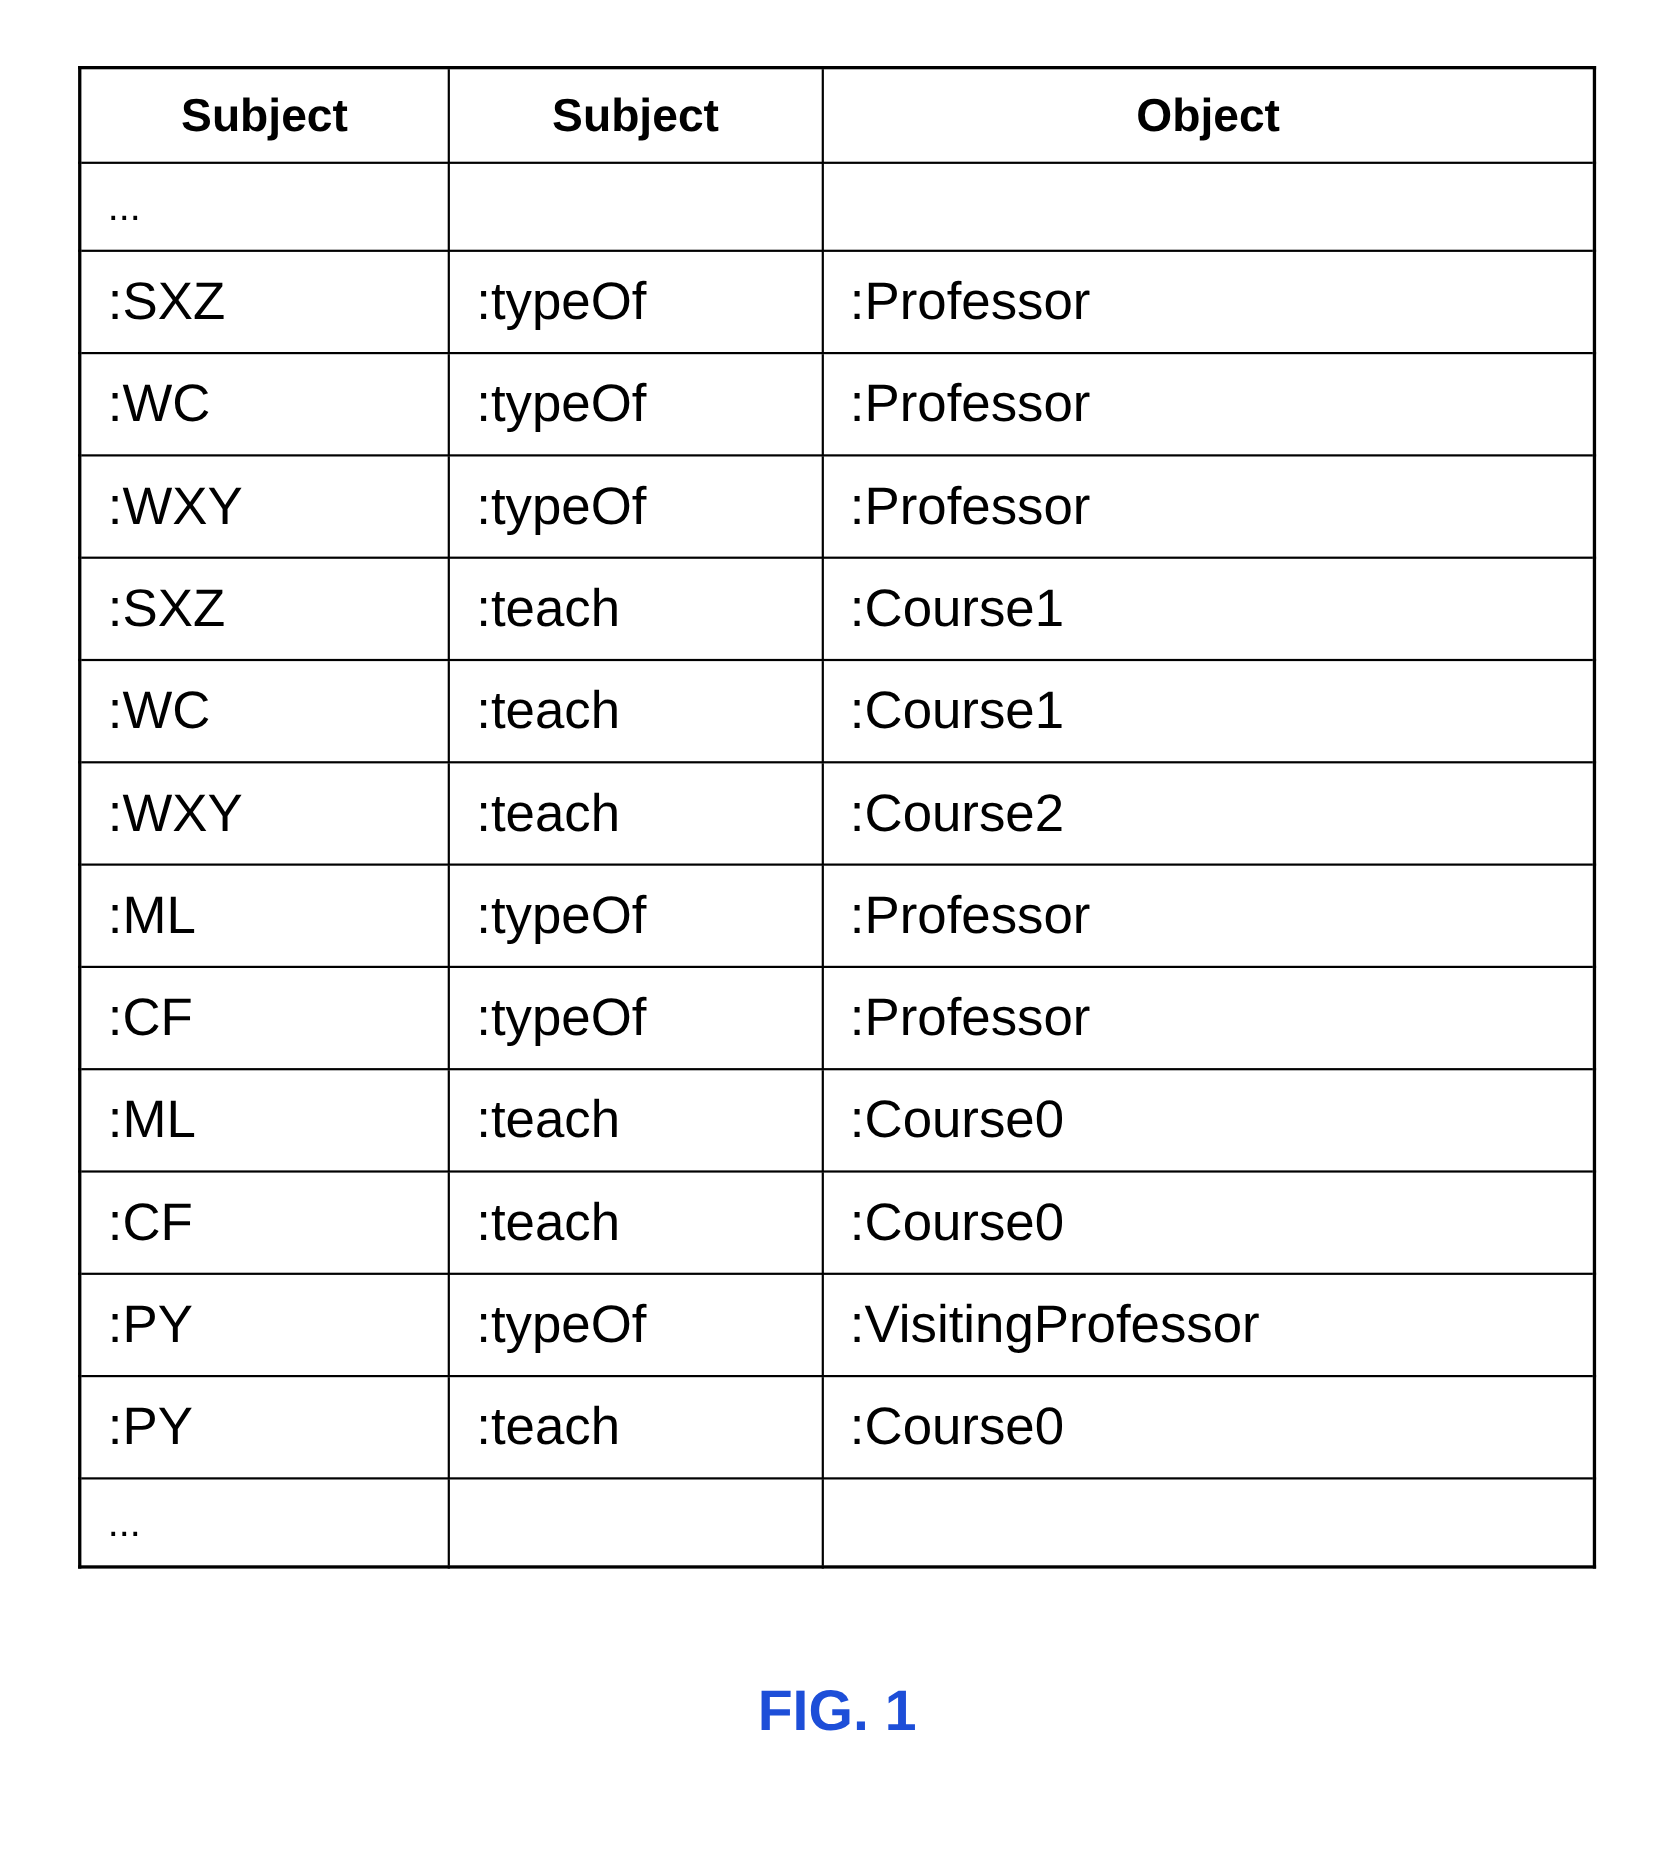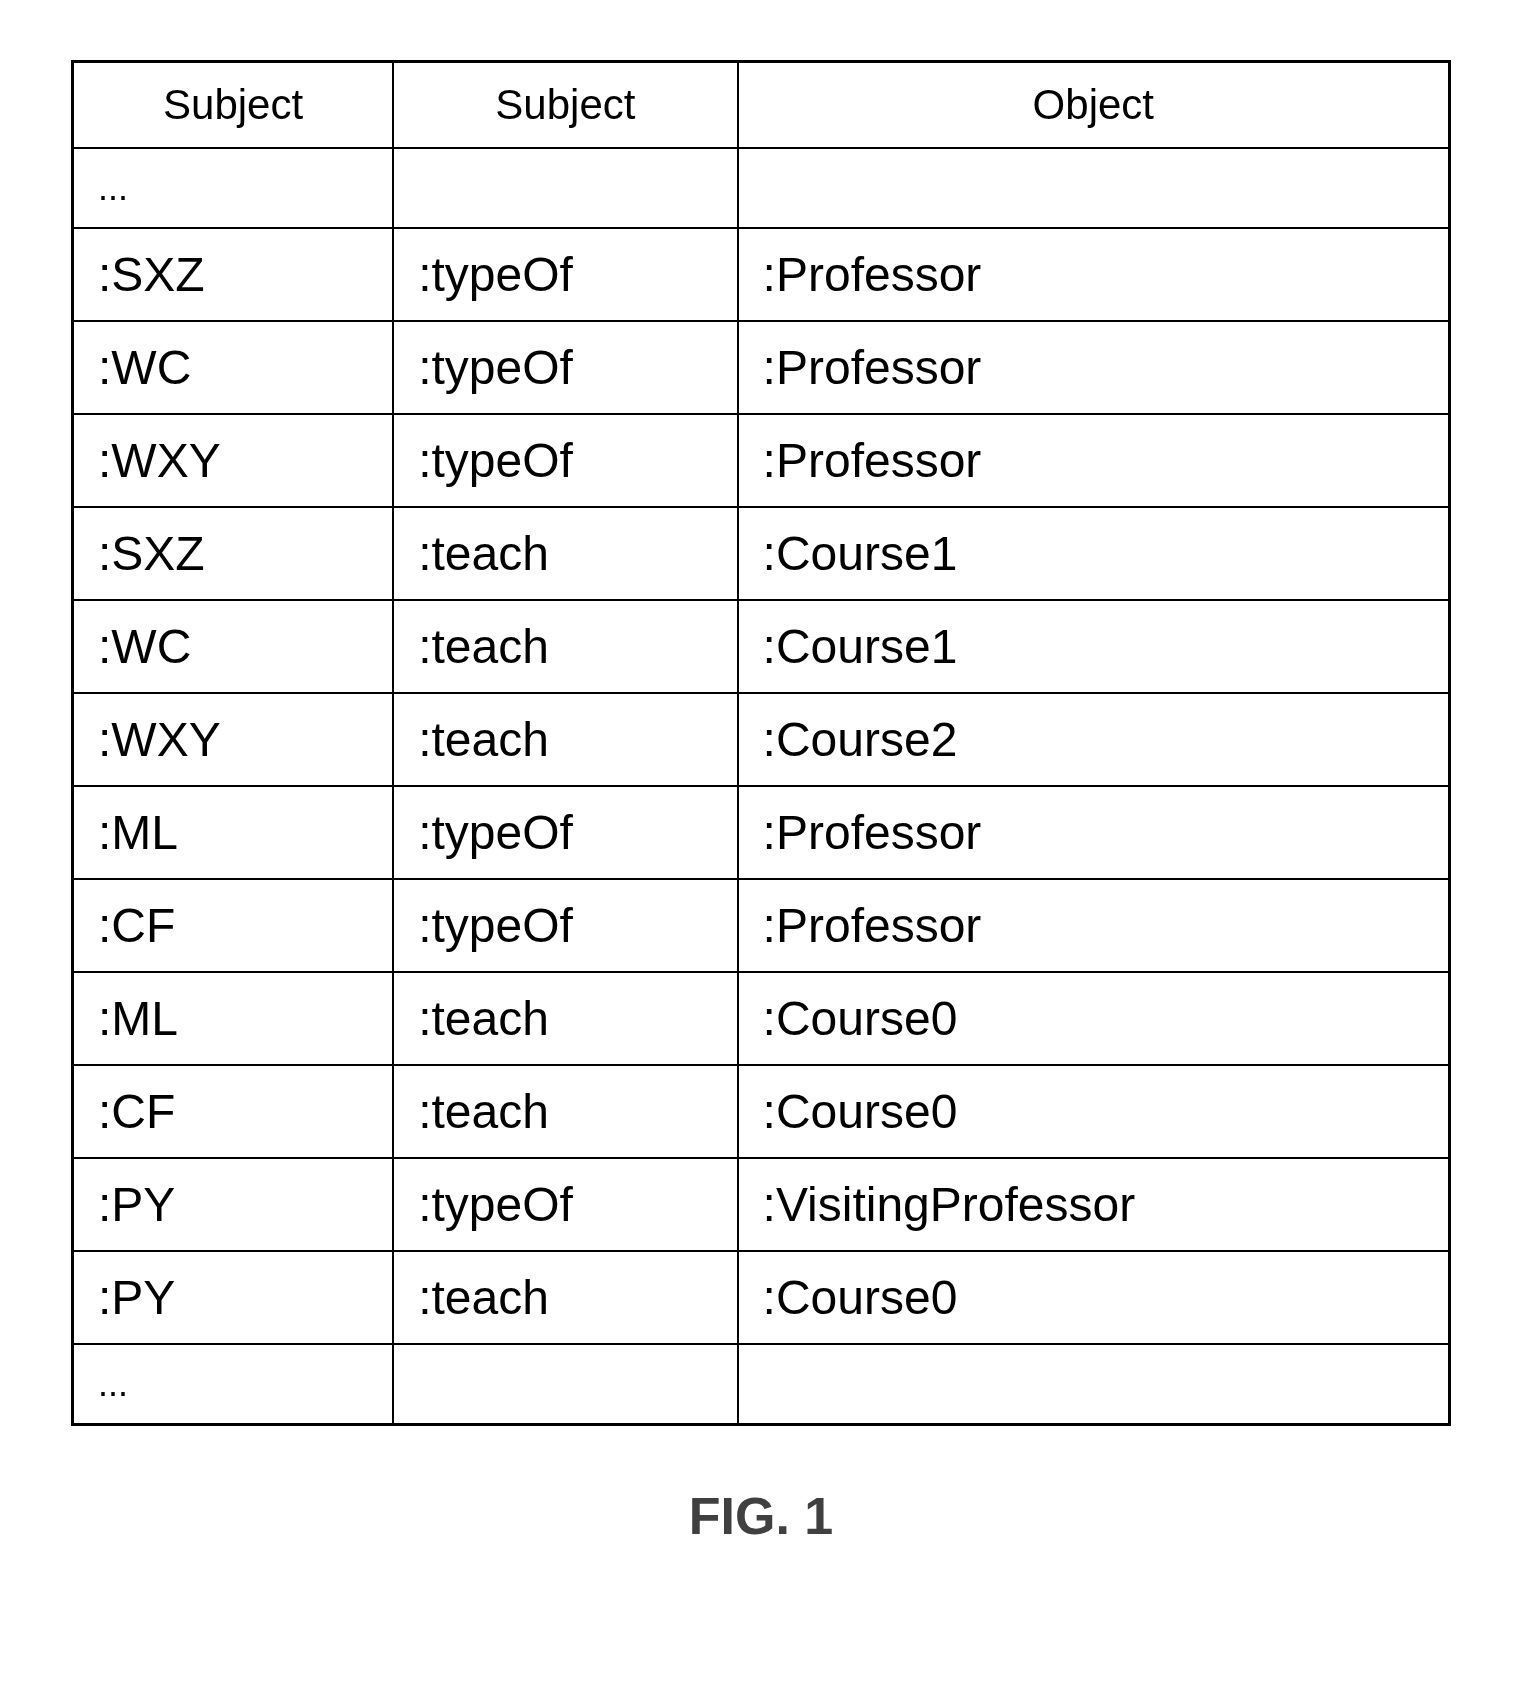--- a/index.html
+++ b/index.html
@@ -31,41 +31,41 @@
     }
 
     th, td {
       border: 2px solid #000;
       padding: 18px 24px;
       font-size: 38px;
       text-align: left;
     }
 
     thead th {
-      font-weight: normal;
+      font-weight: bold;
       font-size: 42px;
       text-align: center;
       background: #ffffff;
     }
 
     tbody td {
       font-size: 48px;
     }
 
     .ellipsis-row td {
       font-size: 36px;
       color: #000;
     }
 
     .fig-label {
-      margin-top: 60px;
+      margin-top: 100px;
       font-size: 52px;
       font-weight: bold;
       text-align: center;
-      color: #404040;
+      color: #1d4ed8;
     }
   </style>
 </head>
 <body>
 
 <div class="table-container">
   <table>
     <thead>
       <tr>
         <th>Subject</th>

